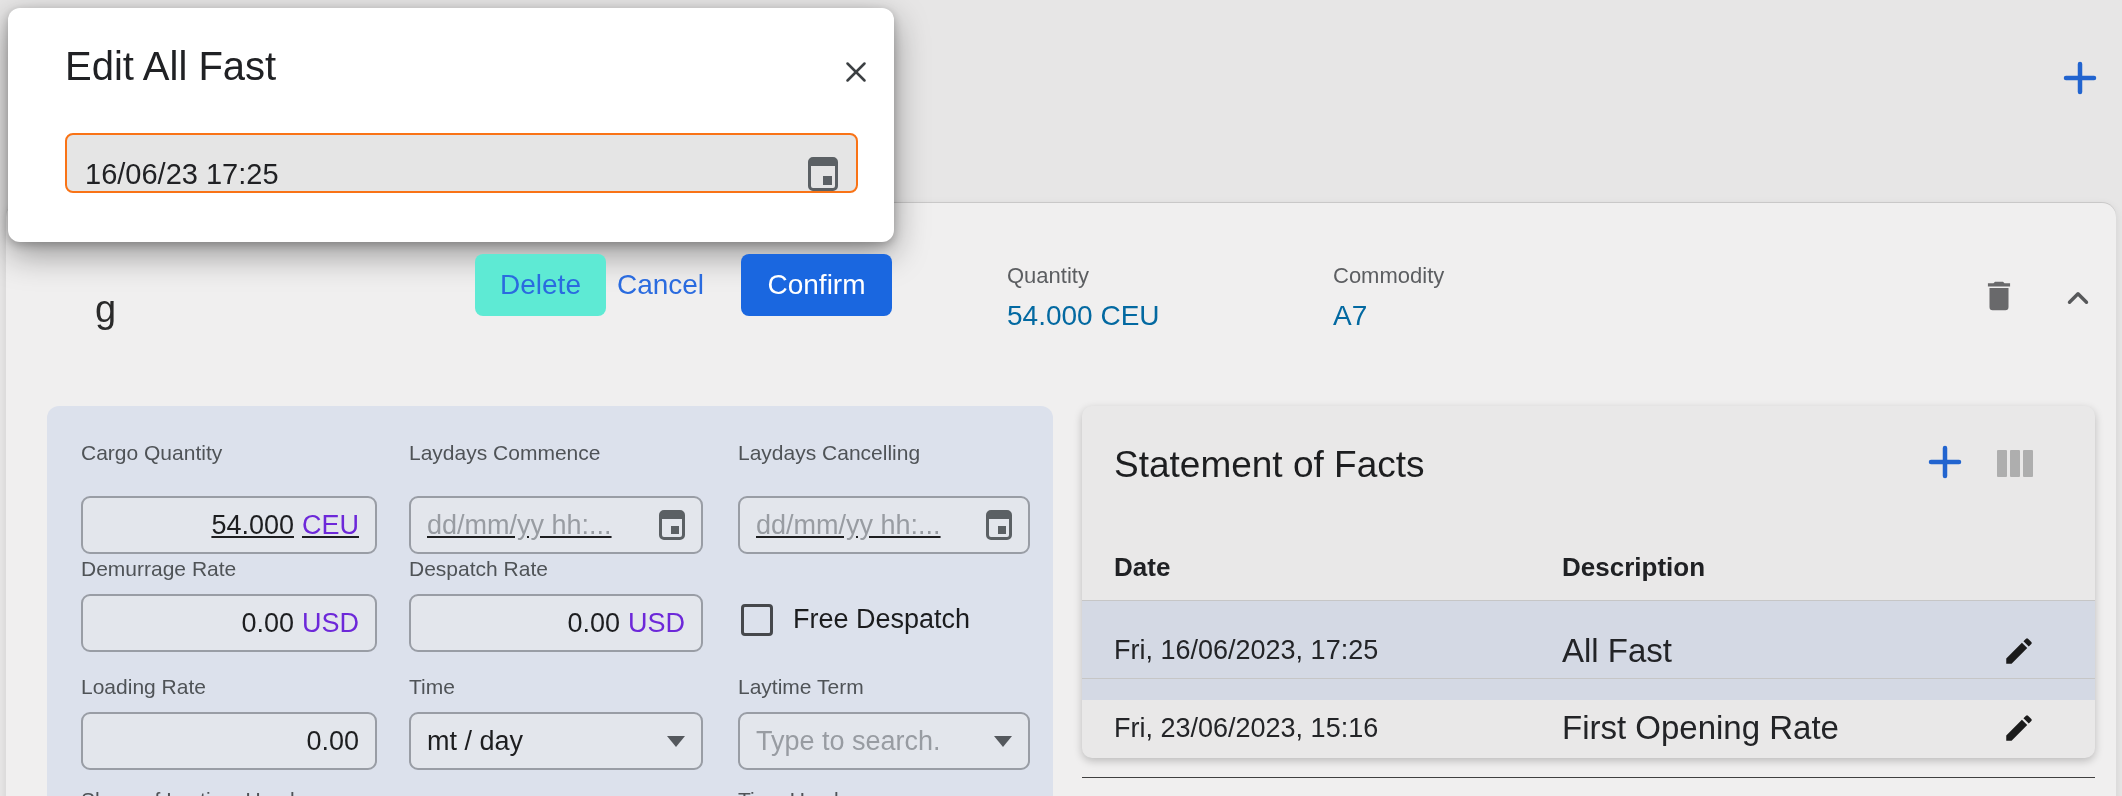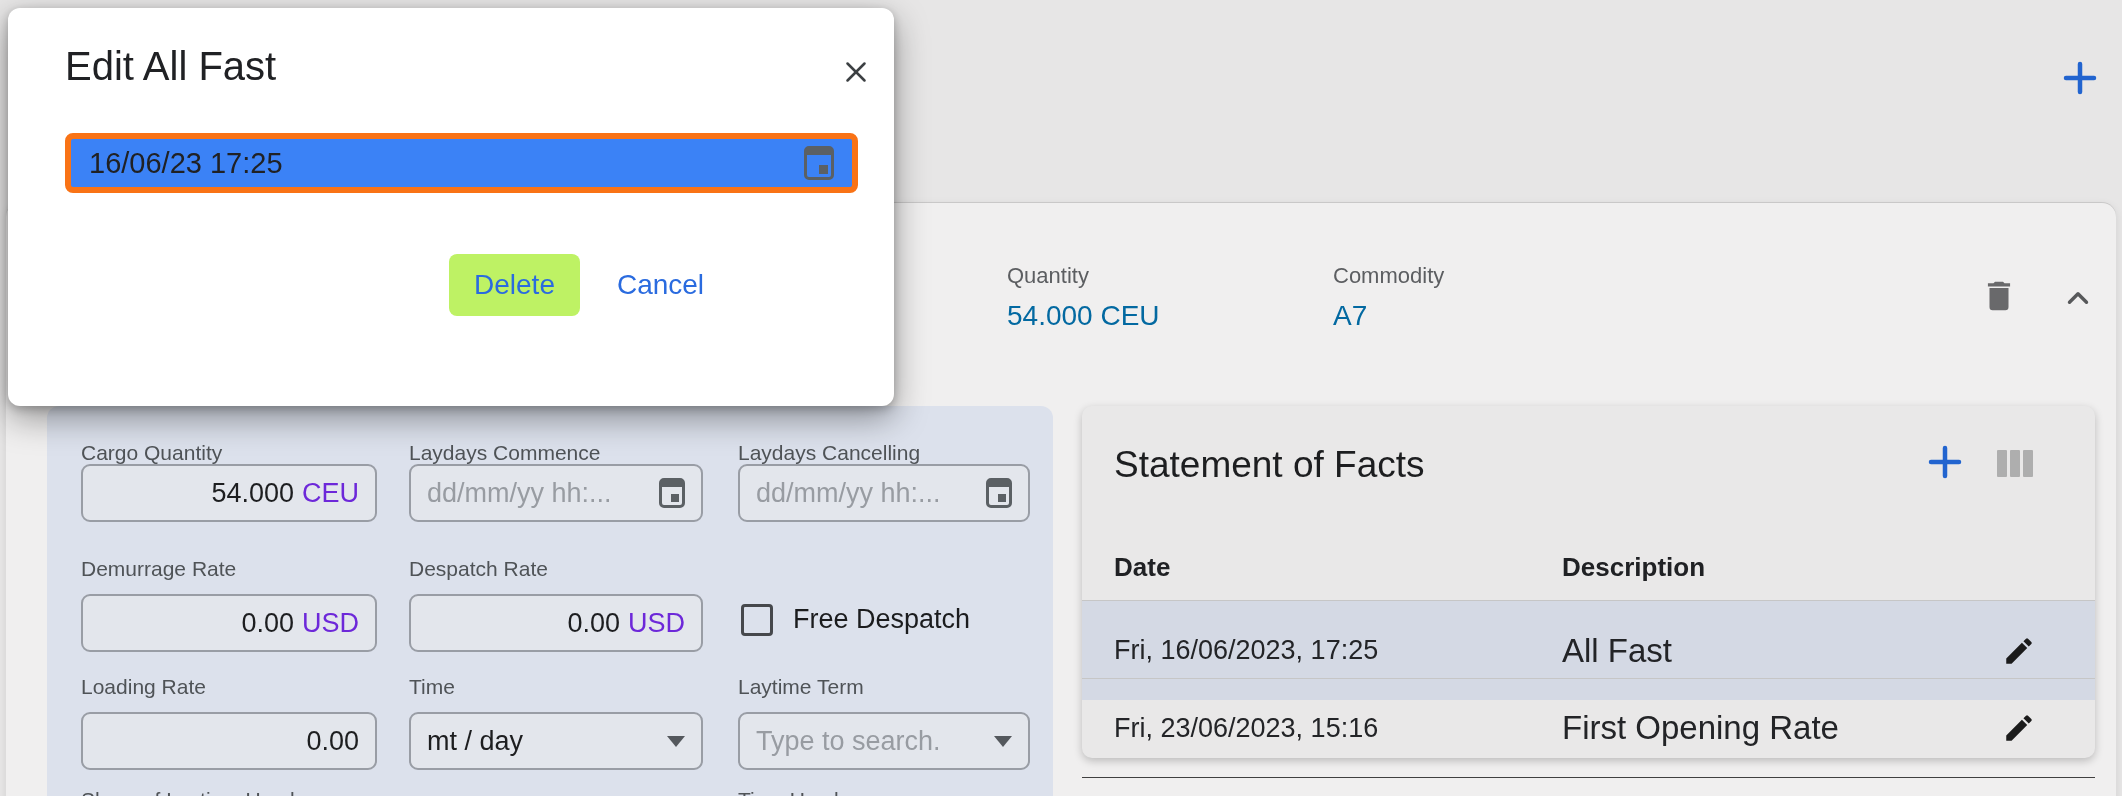--- a/index.html
+++ b/index.html
@@ -37,21 +37,21 @@
     display:flex;align-items:center;box-sizing:border-box;font-size:27px;color:#1d1e20;
     padding:0 16px;
   }
   .f-input.num{justify-content:flex-end;}
   .f-input .unit{color:#6d28d9;margin-left:8px;}
   .f-input .ph{color:#989ca2;}
   .f-input .grow{flex:1;}
   .col1{left:81px;width:296px;}
   .col2{left:409px;width:294px;}
   .col3{left:738px;width:292px;}
-  .row1l{top:441px;} .row1i{top:464px;}
+  .row1l{top:441px;} .row1i{top:496px;text-decoration:underline;}
   .row2l{top:557px;} .row2i{top:594px;}
   .row3l{top:675px;} .row3i{top:712px;}
   .row4l{top:788px;}
   
   .cal{position:relative;width:26px;height:30px;border:3px solid #5b6064;border-radius:5px;box-sizing:border-box;flex:none;}
   .cal::before{content:"";position:absolute;left:-1px;top:-1px;right:-1px;height:7px;background:#5b6064;border-radius:2px 2px 0 0;}
   .cal::after{content:"";position:absolute;right:3px;bottom:3px;width:8px;height:8px;background:#5b6064;}
   .cal.big{width:30px;height:34px;}
   .cal.big::after{width:9px;height:9px;}
   
@@ -69,33 +69,33 @@
   .cols-icon{position:absolute;left:1997px;top:450px;display:flex;gap:3px;}
   .cols-icon span{width:10px;height:27px;background:#aeaeae;border-radius:1px;}
   .sof-head{position:absolute;top:146px;font-size:26px;font-weight:700;color:#202124;}
   .sof-row{position:absolute;left:0;width:100%;height:100px;box-sizing:border-box;border-top:1px solid #c6c6c6;display:flex;align-items:center;}
   .sof-row.hl{background:#d4d9e4;}
   .sof-cell-date{position:absolute;left:32px;font-size:27px;color:#232427;}
   .sof-cell-desc{position:absolute;left:480px;font-size:33px;color:#232427;}
   .row-edit{position:absolute;right:56px;width:40px;height:40px;display:flex;align-items:center;justify-content:center;}
   
   .modal{
-    position:absolute;left:8px;top:8px;width:886px;height:398px;background:#ffffff;border-radius:12px;
+    position:absolute;left:8px;top:8px;width:886px;height:234px;background:#ffffff;border-radius:12px;
     box-shadow:0 12px 34px rgba(0,0,0,.38),0 3px 10px rgba(0,0,0,.22);z-index:100;
   }
   .modal-title{position:absolute;left:57px;top:36px;font-size:40px;color:#202124;}
   .modal-close{position:absolute;left:826px;top:42px;width:44px;height:44px;display:flex;align-items:center;justify-content:center;}
   .modal-input{
     position:absolute;left:57px;top:125px;width:793px;height:60px;box-sizing:border-box;
-    background:#3b82f6;border:6px solid #f97316;border-radius:8px;
-    display:flex;align-items:center;padding:0 18px;font-size:29px;color:#202124;
+    background:#e5e5e5;border:2px solid #f97316;border-radius:8px;
+    display:flex;align-items:flex-end;padding:0 18px;font-size:29px;color:#202124;
   }
   .modal-input .grow{flex:1;}
   .modal-btn{position:absolute;top:246px;height:62px;border-radius:8px;display:flex;align-items:center;justify-content:center;font-size:28px;color:#2a6bdf;cursor:pointer;}
-  .btn-delete{left:441px;width:131px;background:#bef264;}
+  .btn-delete{left:467px;width:131px;background:#5eead4;}
   .btn-cancel{left:598px;width:109px;}
   .btn-confirm{left:733px;width:151px;background:#1a67e0;color:#ffffff;}
   
   .icon-svg{display:block;}
 </style>
 </head>
 <body>
 
 <div class="main-card"></div>
 
@@ -226,13 +226,14 @@
     </svg>
   </div>
 
   <div class="modal-input">
     <span class="grow">16/06/23 17:25</span>
     <span class="cal big"></span>
   </div>
 
   <div class="modal-btn btn-delete">Delete</div>
   <div class="modal-btn btn-cancel">Cancel</div>
+  <div class="modal-btn btn-confirm">Confirm</div>
 </div>
 
 </body></html>

